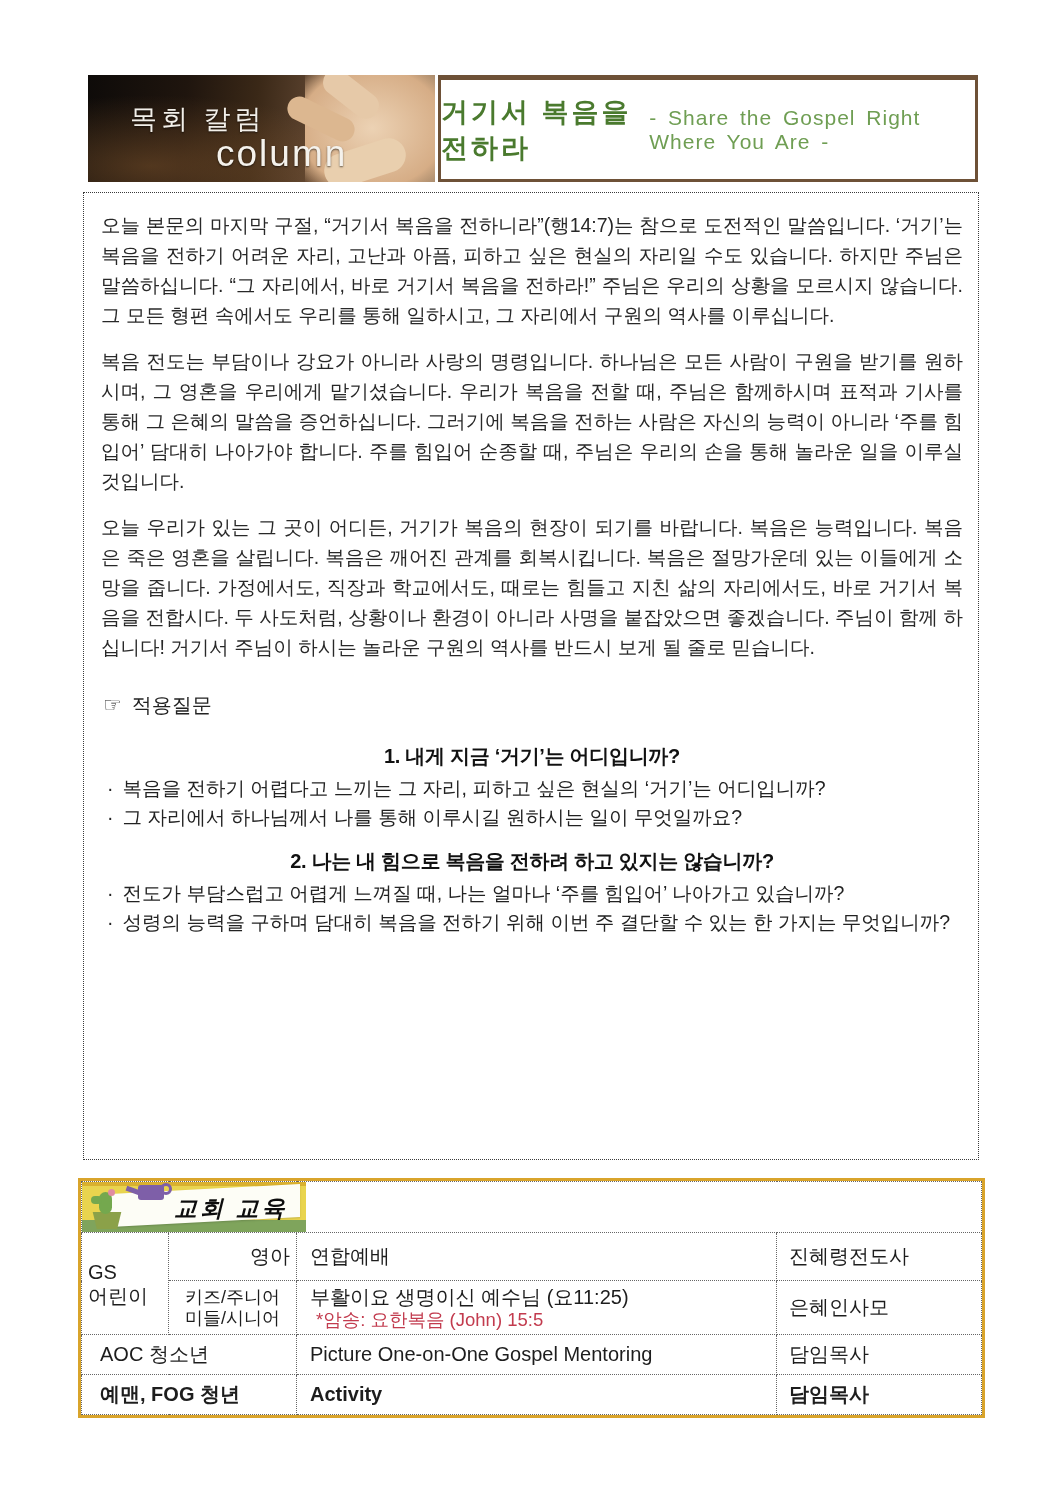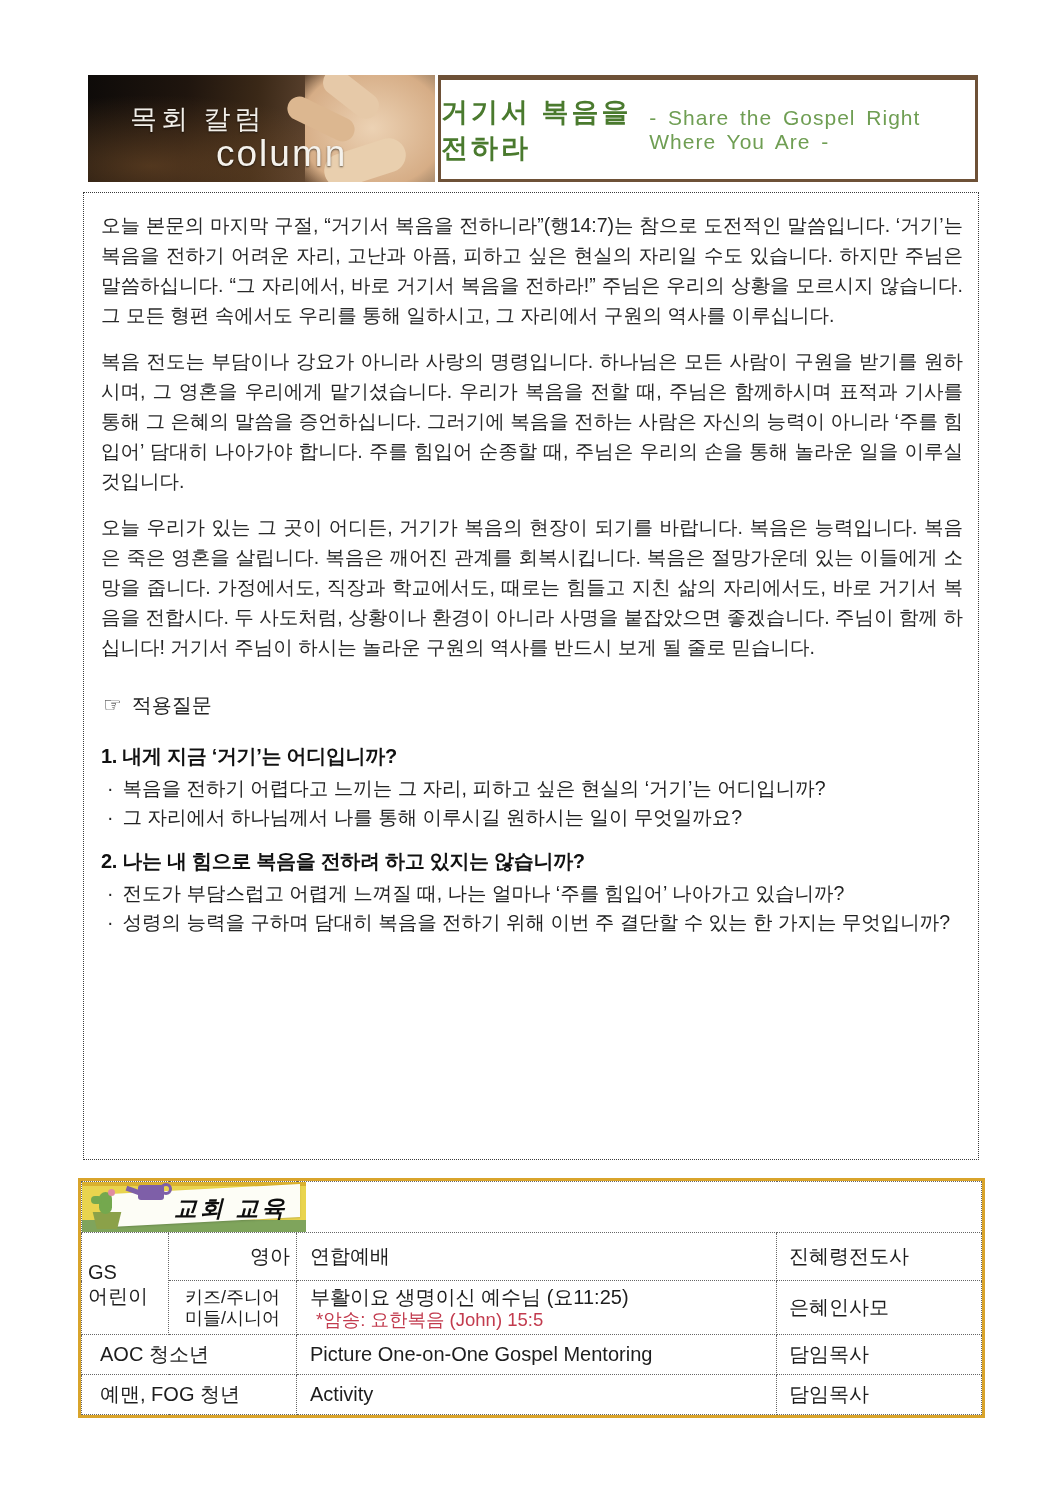--- a/index.html
+++ b/index.html
@@ -39,31 +39,31 @@
   .t-sub{font-size:21px;color:var(--subtitle-green);letter-spacing:1px;word-spacing:4px;}
 
   
   .content{
     position:absolute;left:83px;top:192px;width:896px;height:968px;
     border:1px dotted #3a3a3a;padding:17px 15px 0 17px;background:#fff;
   }
   .para{margin:0 0 16px 0;font-size:19.5px;line-height:30px;text-align:justify;color:#282828;}
   .app-heading{margin:30px 0 24px 2px;font-size:20px;color:#222;}
   .finger{margin-right:10px;font-size:21px;}
-  .q-title{font-weight:bold;font-size:20px;letter-spacing:-0.3px;margin:14px 0 4px 0;color:#111;}
+  .q-title{font-weight:bold;font-size:20px;letter-spacing:-0.3px;margin:14px 0 4px 0;color:#111;text-align:center;}
   .q-bullet{display:flex;font-size:19.5px;line-height:29px;color:#222;}
   .b-char{flex:none;margin:0 9px 0 6px;}
   .question{margin-bottom:16px;}
 
   
   .edu{position:absolute;left:78px;top:1178px;width:907px;background:#fff;border:3px solid var(--gold-border);}
   .edu-table{width:100%;border-collapse:collapse;table-layout:fixed;font-size:20px;color:#1d1d1d;}
   .edu-table td{border:1px dotted #666;padding:2px 6px;overflow:hidden;}
   .banner-cell{height:50px;padding:0 !important;font-style:italic;}
-  .r1{height:48px;} .r2{height:54px;margin-left:25px;} .r3{height:40px;} .r4{height:40px;}
+  .r1{height:48px;} .r2{height:54px;margin-left:25px;} .r3{height:40px;} .r4{height:40px;font-weight:bold;}
   .c-group{text-align:left;line-height:24px;}
   .c-sub{text-align:right;}
   .c-sub2{text-align:center;font-size:18px;line-height:21px;}
   .c-content{padding-left:13px !important;}
   .c-teacher{padding-left:12px !important;}
   .c-groupleft{padding-left:18px !important;margin-left:11px;}
   .memory{display:block;color:var(--accent-red);font-size:18.5px;line-height:21px;padding-left:6px;}
   .c-line1{display:block;line-height:24px;}
 
   

